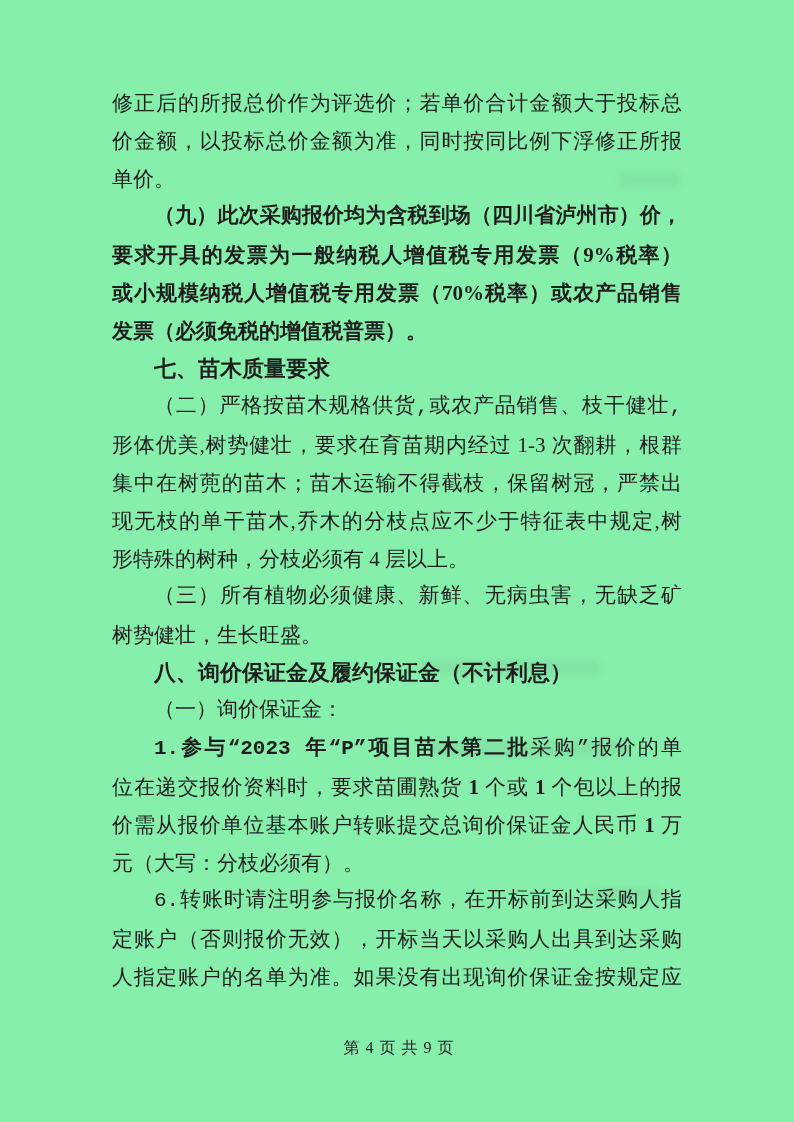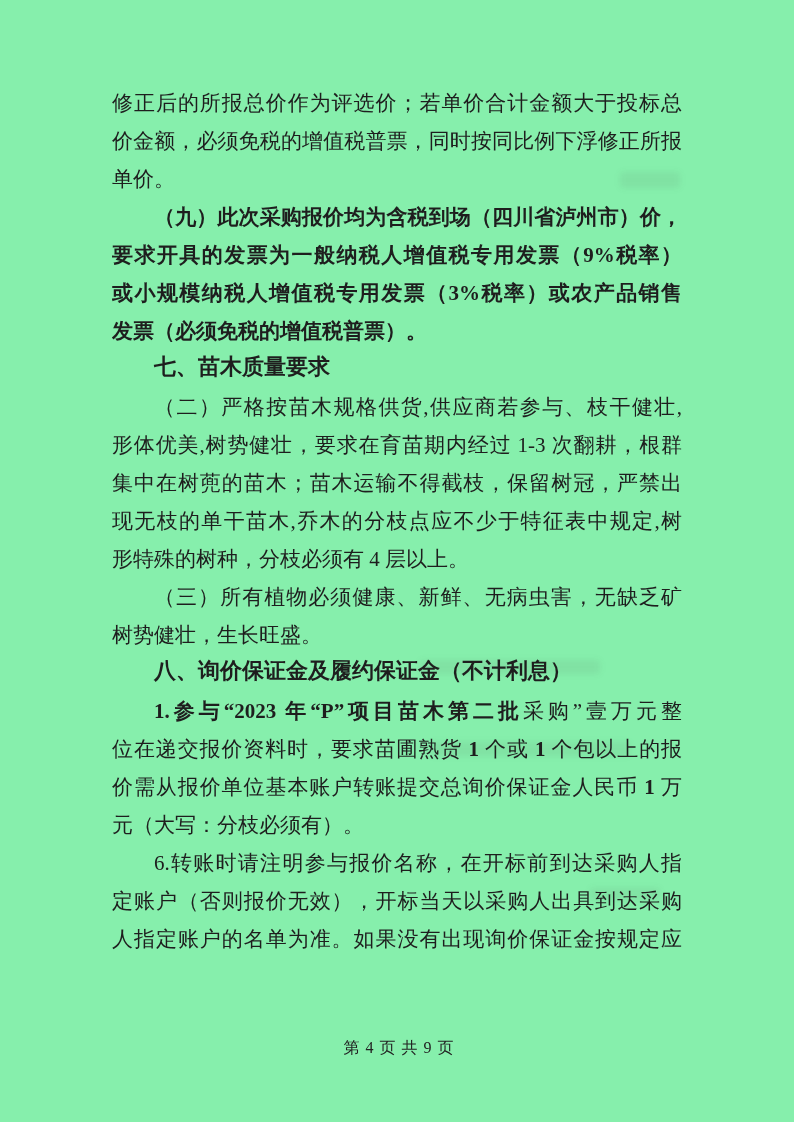--- a/index.html
+++ b/index.html
@@ -32,26 +32,27 @@
     text-align: justify;
     text-align-last: justify;
     overflow: hidden;
   }
   .line.last {
     text-align: center;
     text-align-last: left;
   }
   .line.indent {
     text-indent: 42px;
+    font-family: Liberation Mono, monospace;
   }
   .line .b {
     font-weight: bold;
   }
   .line.heading {
-    font-family: Liberation Mono, monospace;
+    font-family: Liberation Serif, serif;
     font-weight: bold;
     font-size: 22px;
     text-align: left;
     text-align-last: left;
   }
   .footer {
     position: absolute;
     left: 0;
     right: 0;
     top: 1038px;
@@ -77,36 +78,37 @@
 <body>
 
 <div class="page">
   <div class="smudge s1"></div>
   <div class="smudge s2"></div>
   <div class="smudge s3"></div>
   <div class="smudge s4"></div>
 
   <div class="content">
       <p class="line body"><span>修正后的所报总价作为评选价；若单价合计金额大于投标总</span></p>
-      <p class="line body"><span>价金额，必须免税的增值税普票，同时按同比例下浮修正所报</span></p>
+      <p class="line body"><span>价金额，以投标总价金额为准，同时按同比例下浮修正所报</span></p>
       <p class="line body last"><span>单价。</span></p>
       <p class="line body indent"><span class="b">（九）此次采购报价均为含税到场（四川省泸州市）价，</span></p>
       <p class="line body"><span class="b">要求开具的发票为一般纳税人增值税专用发票（9%税率）</span></p>
-      <p class="line body"><span class="b">或小规模纳税人增值税专用发票（3%税率）或农产品销售</span></p>
+      <p class="line body"><span class="b">或小规模纳税人增值税专用发票（70%税率）或农产品销售</span></p>
       <p class="line body last"><span class="b">发票（必须免税的增值税普票）。</span></p>
       <p class="line heading indent last"><span class="b">七、苗木质量要求</span></p>
-      <p class="line body indent"><span>（二）严格按苗木规格供货,供应商若参与、枝干健壮,</span></p>
+      <p class="line body indent"><span>（二）严格按苗木规格供货,或农产品销售、枝干健壮,</span></p>
       <p class="line body"><span>形体优美,树势健壮，要求在育苗期内经过 1-3 次翻耕，根群</span></p>
       <p class="line body"><span>集中在树蔸的苗木；苗木运输不得截枝，保留树冠，严禁出</span></p>
       <p class="line body"><span>现无枝的单干苗木,乔木的分枝点应不少于特征表中规定,树</span></p>
       <p class="line body last"><span>形特殊的树种，分枝必须有 4 层以上。</span></p>
       <p class="line body indent"><span>（三）所有植物必须健康、新鲜、无病虫害，无缺乏矿</span></p>
       <p class="line body last"><span>树势健壮，生长旺盛。</span></p>
       <p class="line heading indent last"><span class="b">八、询价保证金及履约保证金（不计利息）</span></p>
-      <p class="line body indent"><span class="b">1.参与“2023 年“P”项目苗木第二批</span><span>采购”壹万元整</span></p>
+      <p class="line body indent last"><span>（一）询价保证金：</span></p>
+      <p class="line body indent"><span class="b">1.参与“2023 年“P”项目苗木第二批</span><span>采购”报价的单</span></p>
       <p class="line body"><span>位在递交报价资料时，要求苗圃熟货 </span><span class="b">1</span><span> 个或 </span><span class="b">1</span><span> 个包以上的报</span></p>
       <p class="line body"><span>价需从报价单位基本账户转账提交总询价保证金人民币 </span><span class="b">1</span><span> 万</span></p>
       <p class="line body last"><span>元（大写：分枝必须有）。</span></p>
       <p class="line body indent"><span>6.转账时请注明参与报价名称，在开标前到达采购人指</span></p>
       <p class="line body"><span>定账户（否则报价无效），开标当天以采购人出具到达采购</span></p>
       <p class="line body"><span>人指定账户的名单为准。如果没有出现询价保证金按规定应</span></p>
     </div>
 
   <div class="footer">第 4 页 共 9 页</div>
 </div>

